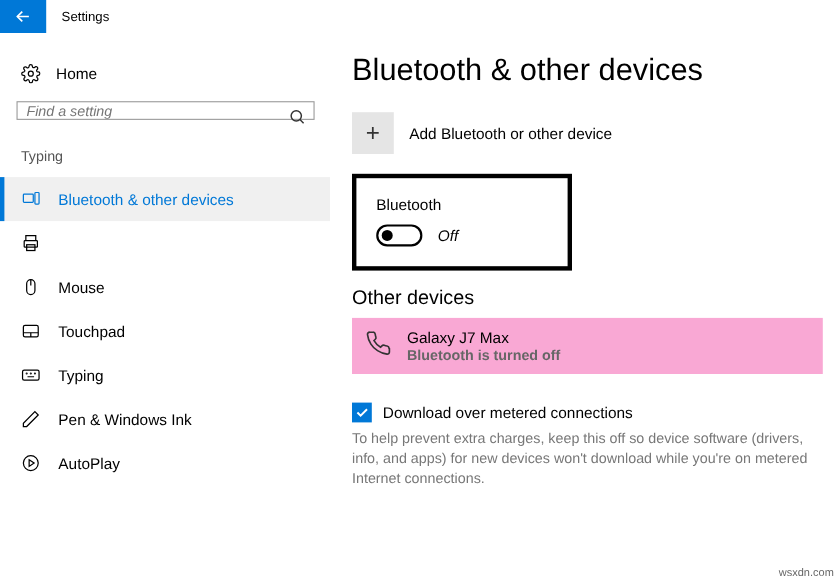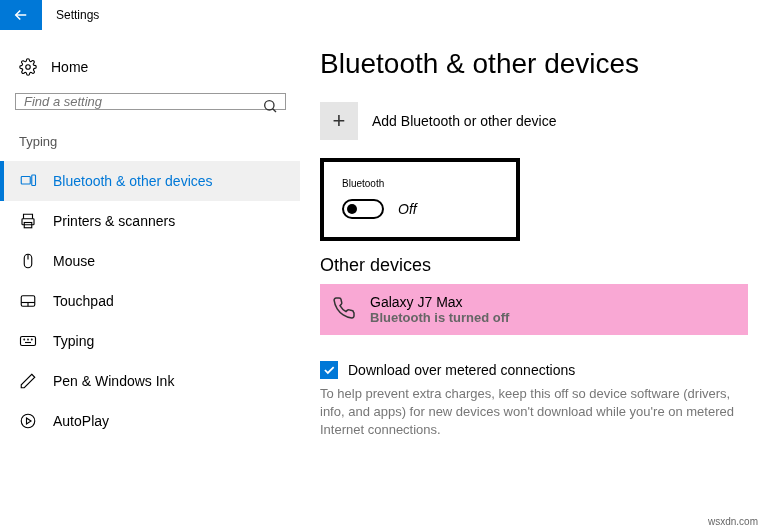--- a/index.html
+++ b/index.html
@@ -17,21 +17,21 @@
 .section-label { color: #555; font-size: 13px; margin: 0 0 12px 4px; }
 .nav-item { display: flex; align-items: center; gap: 16px; padding: 11px 0 11px 4px; font-size: 14px; cursor: pointer; border-left: 4px solid transparent; margin-left: -15px; padding-left: 15px; }
 .nav-item.active { color: #0078d7; border-left-color: #0078d7; background: #f0f0f0; }
 .nav-item.active svg { stroke: #0078d7; }
 .main { flex: 1; padding: 18px 16px 0 20px; }
 h1 { font-size: 28px; font-weight: 400; margin-bottom: 22px; }
 .add-row { display: flex; align-items: center; gap: 14px; margin-bottom: 18px; }
 .plus { width: 38px; height: 38px; background: #e5e5e5; display: flex; align-items: center; justify-content: center; font-size: 22px; color: #333; }
 .add-label { font-size: 14px; }
 .highlight-box { border: 4px solid #000; padding: 16px 18px 18px 18px; width: 200px; margin-bottom: 14px; }
-.bt-label { font-size: 10px; margin-bottom: 10px; }
+.bt-label { font-size: 14px; margin-bottom: 10px; }
 .toggle-row { display: flex; align-items: center; gap: 14px; font-style: italic; }
 .toggle { width: 42px; height: 20px; border: 2px solid #000; border-radius: 10px; position: relative; }
 .toggle .knob { width: 10px; height: 10px; background: #000; border-radius: 50%; position: absolute; left: 3px; top: 3px; }
 .toggle-state { font-size: 14px; }
 h2 { font-size: 18px; font-weight: 400; margin: 6px 0 8px 0; }
 .device { background: #f9a8d4; display: flex; align-items: center; gap: 14px; padding: 10px 12px; margin-bottom: 26px; }
 .device .dicon { width: 24px; }
 .device-name { font-size: 14px; }
 .device-sub { font-size: 13px; color: #666; font-weight: bold; }
 .check-row { display: flex; align-items: center; gap: 10px; margin-bottom: 6px; }
@@ -78,21 +78,20 @@
           <rect x="17" y="4" width="5" height="14" rx="1"></rect>
         </svg>
       <span>Bluetooth &amp; other devices</span>
     </div>
     <div class="nav-item">
       <svg width="18" height="18" viewBox="0 0 24 24" fill="none" stroke="#000" stroke-width="1.5">
           <path d="M6 9V3h12v6"></path>
           <rect x="4" y="9" width="16" height="8" rx="1"></rect>
           <rect x="7" y="14" width="10" height="7"></rect>
         </svg>
-      <span>Printers &amp; scanners</span>
     </div>
     <div class="nav-item">
       <svg width="18" height="18" viewBox="0 0 24 24" fill="none" stroke="#000" stroke-width="1.5">
           <rect x="7" y="3" width="10" height="18" rx="5"></rect>
           <line x1="12" y1="3" x2="12" y2="10"></line>
         </svg>
       <span>Mouse</span>
     </div>
     <div class="nav-item">
       <svg width="18" height="18" viewBox="0 0 24 24" fill="none" stroke="#000" stroke-width="1.5">

